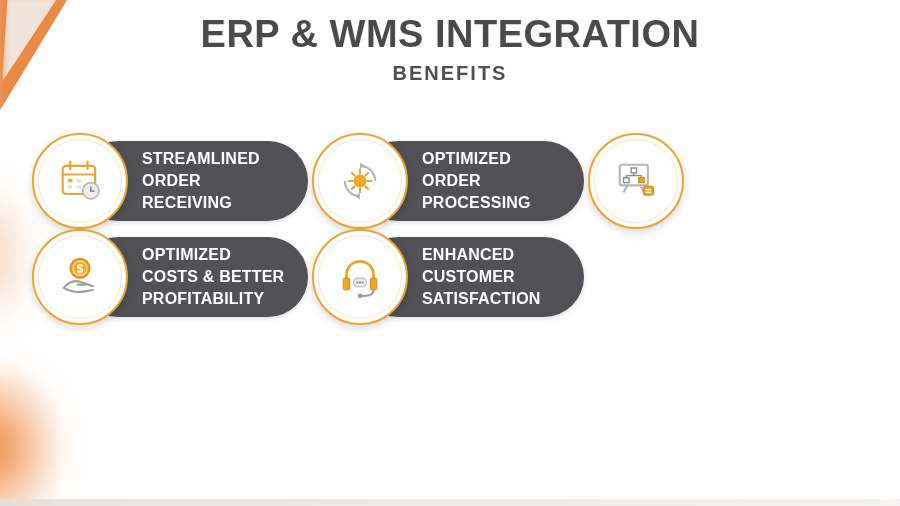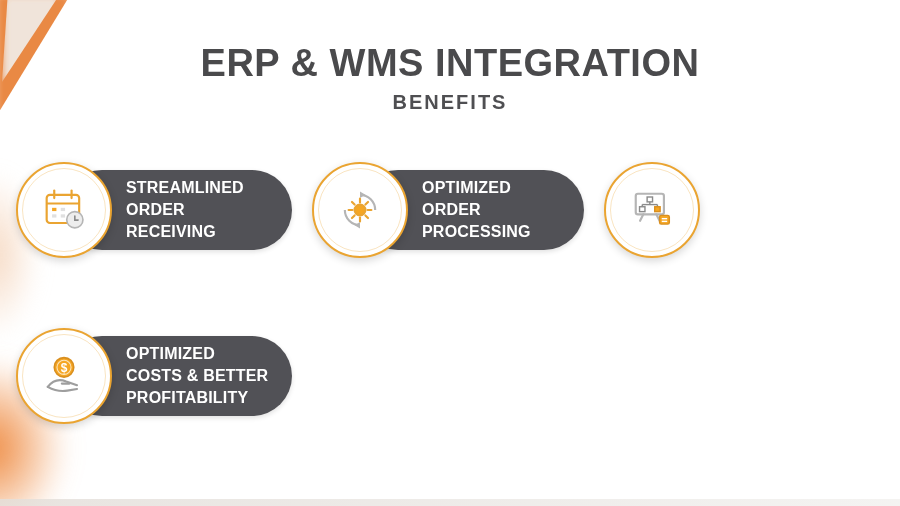--- a/index.html
+++ b/index.html
@@ -30,37 +30,36 @@
     background:radial-gradient(ellipse at 25% 55%,rgba(236,122,38,.9),rgba(236,122,38,0) 72%);
     filter:blur(12px);
   }
   .bottom-strip{
     position:absolute;left:0;bottom:0;width:100%;height:7px;
     background:linear-gradient(to right,#e4dfda,#f2f1ef);
     opacity:.85;
   }
 
   
-  .header{position:relative;text-align:center;padding-top:14px;z-index:3;margin-top:29px;}
+  .header{position:relative;text-align:center;padding-top:14px;z-index:3;}
   .title{
     font-size:38px;font-weight:800;color:#4a4a4c;
     letter-spacing:.5px;line-height:1.1;
   }
   .subtitle{
     margin-top:6px;font-size:20px;color:#4f4f52;letter-spacing:2px;font-weight:700;
   }
 
   
   .cards{
     position:relative;z-index:3;
     display:grid;
     grid-template-columns:276px 272px 280px;
     justify-content:space-between;
-    row-gap:70px;
-    padding:0 16px;
+    padding:0 32px;
     margin-top:48px;
   }
   .card{position:relative;height:96px;}
   .pill{
     position:absolute;left:46px;right:0;top:8px;bottom:8px;
     background:#515156;border-radius:44px;
     display:flex;align-items:center;
     padding-left:64px;padding-right:12px;
     box-shadow:0 2px 5px rgba(0,0,0,.12);
   }
@@ -178,14 +177,34 @@
         <circle cx="24" cy="16" r="9" fill="#F5A623" stroke="#d98f1f" stroke-width="1.5"></circle>
         <circle cx="24" cy="16" r="6.5" fill="none" stroke="#ffffff" stroke-width="1" opacity=".7"></circle>
         <text x="24" y="20" text-anchor="middle" font-size="11" font-weight="bold" fill="#ffffff" font-family="Liberation Sans, sans-serif">$</text>
         <path d="M9 34 q7 -9 17 -5 l10 3.5" stroke="#9e9e9e" stroke-width="2" fill="none" stroke-linecap="round"></path>
         <path d="M9 34 q9 5 18 3.5 l9 -1.5" stroke="#9e9e9e" stroke-width="2" fill="none" stroke-linecap="round"></path>
         <path d="M22 31 h7" stroke="#9e9e9e" stroke-width="2" stroke-linecap="round"></path>
       </svg>
     </div>
   </div>
 
+  <div class="card">
+    <div class="pill">
+      <span class="label">ENHANCED
+CUSTOMER
+SATISFACTION</span>
+    </div>
+    <div class="circle">
+      <svg viewBox="0 0 48 48">
+        <path d="M11.5 27 v-5 a12.5 12.5 0 0 1 25 0 v5" stroke="#EAA431" stroke-width="2.5" fill="none" stroke-linecap="round"></path>
+        <rect x="8.5" y="25" width="6" height="11" rx="2.5" fill="#F5A623" stroke="#d98f1f" stroke-width="1"></rect>
+        <rect x="33.5" y="25" width="6" height="11" rx="2.5" fill="#F5A623" stroke="#d98f1f" stroke-width="1"></rect>
+        <path d="M36.5 36 q0 5.5 -9 5.5 h-2.5" stroke="#9e9e9e" stroke-width="2" fill="none" stroke-linecap="round"></path>
+        <circle cx="24" cy="41.5" r="2.2" fill="#9e9e9e"></circle>
+        <rect x="18" y="25" width="12" height="8" rx="4" fill="#ededed" stroke="#b5b5b5" stroke-width="1"></rect>
+        <circle cx="21.5" cy="29" r="1" fill="#8a8a8a"></circle>
+        <circle cx="24" cy="29" r="1" fill="#8a8a8a"></circle>
+        <circle cx="26.5" cy="29" r="1" fill="#8a8a8a"></circle>
+      </svg>
+    </div>
+  </div>
 
 </div>
 
 </body></html>

